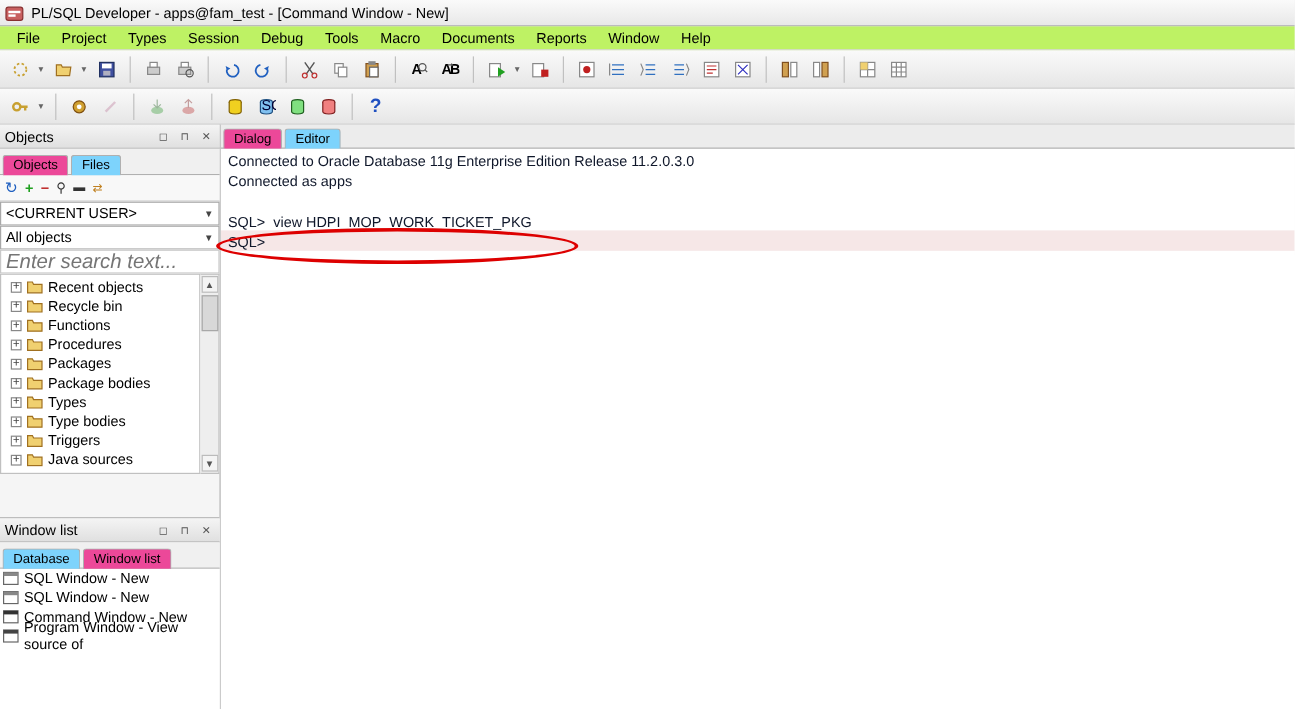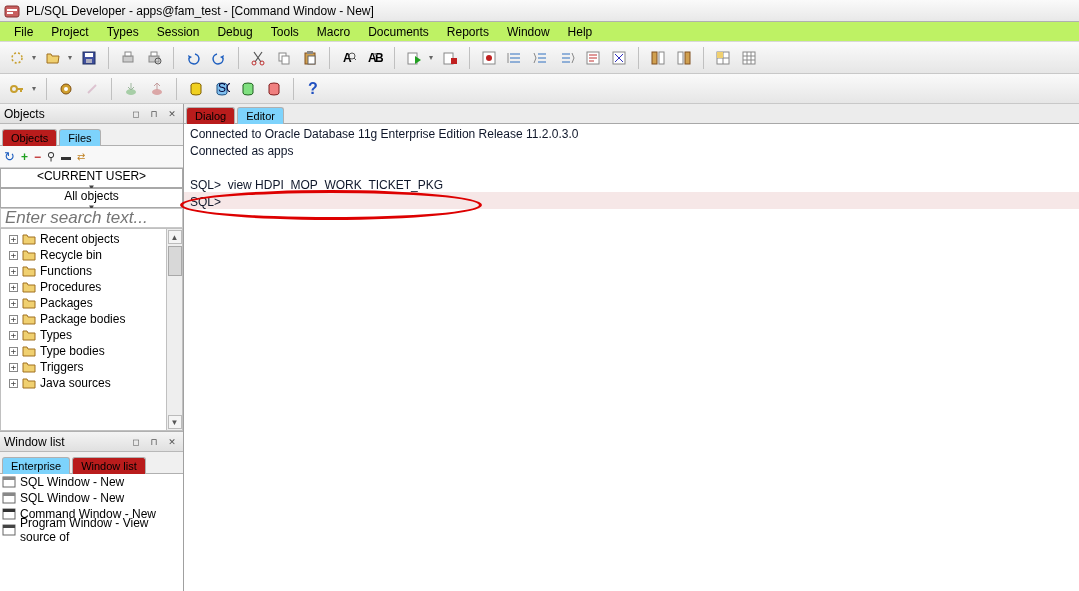--- a/index.html
+++ b/index.html
@@ -21,24 +21,24 @@
   .tbtn { width:22px; height:22px; display:flex; align-items:center; justify-content:center; border:1px solid transparent; border-radius:2px; cursor:default;}
   .tsep { width:1px; height:22px; background:#c0c0c0; margin:0 4px;}
   .tdrop { width:8px; height:22px; display:flex; align-items:center; justify-content:center; font-size:8px; color:#666; margin-left:-2px;}
   .body-area { display:flex; height: calc(591px - 22px - 20px - 32px - 30px); }
   .sidebar { width:184px; display:flex; flex-direction:column; background:#f5f5f5; border-right:1px solid #a0a0a0;}
   .panel-hdr { height:20px; background:linear-gradient(to bottom,#f4f4f4,#e0e0e0); border-bottom:1px solid #b8b8b8; display:flex; align-items:center; justify-content:space-between; padding:0 4px; font-size:11px;}
   .panel-hdr .btns { display:flex; gap:4px; }
   .panel-hdr .hbtn { width:14px; height:14px; font-size:9px; display:flex; align-items:center; justify-content:center; color:#555;}
   .tabs-row { height:22px; display:flex; align-items:flex-end; padding:0 2px; background:#f0f0f0; border-bottom:1px solid #b0b0b0; }
   .tab { padding:2px 8px; border:1px solid #b0b0b0; border-bottom:none; background:#7dd3fc; font-size:11px; margin-right:2px; border-radius:3px 3px 0 0; position:relative; top:1px;}
-  .tab.active { background:#b91c1c; }
+  .tab.active { background:#ec4899; }
   .mini-toolbar { height:22px; display:flex; align-items:center; gap:6px; padding:2px 4px; border-bottom:1px solid #d0d0d0; background:#f8f8f8;}
   .mini-toolbar span { font-size:12px; color:#333;}
-  .combo { width: calc(100% - 0px); height:20px; border:1px solid #a8a8a8; background:#fff; display:flex; align-items:center; justify-content:space-between; padding:0 4px; font-size:11px; margin:0;flex-direction:column;}
+  .combo { width: calc(100% - 0px); height:20px; border:1px solid #a8a8a8; background:#fff; display:flex; align-items:center; justify-content:space-between; padding:0 4px; font-size:11px; margin:0;}
   .combo .arrow { font-size:8px; color:#444;}
   .search { width:100%; height:20px; border:1px solid #c8c8c8; background:#fff; padding:0 4px; font-size:17px; font-style:italic; color:#888;}
   .tree-wrap { flex: 1; overflow: hidden; position: relative; display:flex; }
   .tree { flex:1; background:#fff; border:1px solid #c0c0c0; margin:0; overflow:hidden; padding:2px 0;}
   .tree-scrollbar { width:16px; background:#eee; border:1px solid #c0c0c0; border-left:none; display:flex; flex-direction:column; align-items:center; justify-content:space-between; padding:1px 0;}
   .sbtn { width:14px; height:14px; display:flex; align-items:center; justify-content:center; font-size:8px; color:#555; background:#f4f4f4; border:1px solid #bbb;}
   .sthumb { width:14px; height:30px; background:#d8d8d8; border:1px solid #a8a8a8; margin-top:2px;}
   .tree-row { display:flex; align-items:center; height:16px; padding-left:8px; gap:4px; font-size:11px; white-space:nowrap;}
   .tree-row .exp { width:9px; height:9px; border:1px solid #888; display:flex; align-items:center; justify-content:center; font-size:9px; line-height:7px; color:#444; font-family:monospace;}
   .tree-row .folder { width:14px; height:12px; display:inline-block;}
@@ -432,31 +432,31 @@
       </div>
       <div class="tree-scrollbar">
         <div>
           <div class="sbtn">▲</div>
           <div class="sthumb"></div>
         </div>
         <div class="sbtn">▼</div>
       </div>
     </div>
 
-    <div class="win-list" style="height:160px;">
+    <div class="win-list" style="height:160px;margin-top:36px;">
       <div class="panel-hdr">
         <span>Window list</span>
         <div class="btns">
           <div class="hbtn">◻</div>
           <div class="hbtn">⊓</div>
           <div class="hbtn">✕</div>
         </div>
       </div>
       <div class="tabs-row">
-        <div class="tab">Enterprise</div>
+        <div class="tab">Database</div>
         <div class="tab active">Window list</div>
       </div>
       <div class="win-items">
         <div class="win-item">
             <span class="wic"><svg width="14" height="12">
                 <rect x="1" y="1" width="12" height="10" fill="#fff" stroke="#666"></rect>
                 <rect x="1" y="1" width="12" height="3" fill="#888"></rect>
               </svg></span>
             <span>SQL Window - New</span>
           </div>

